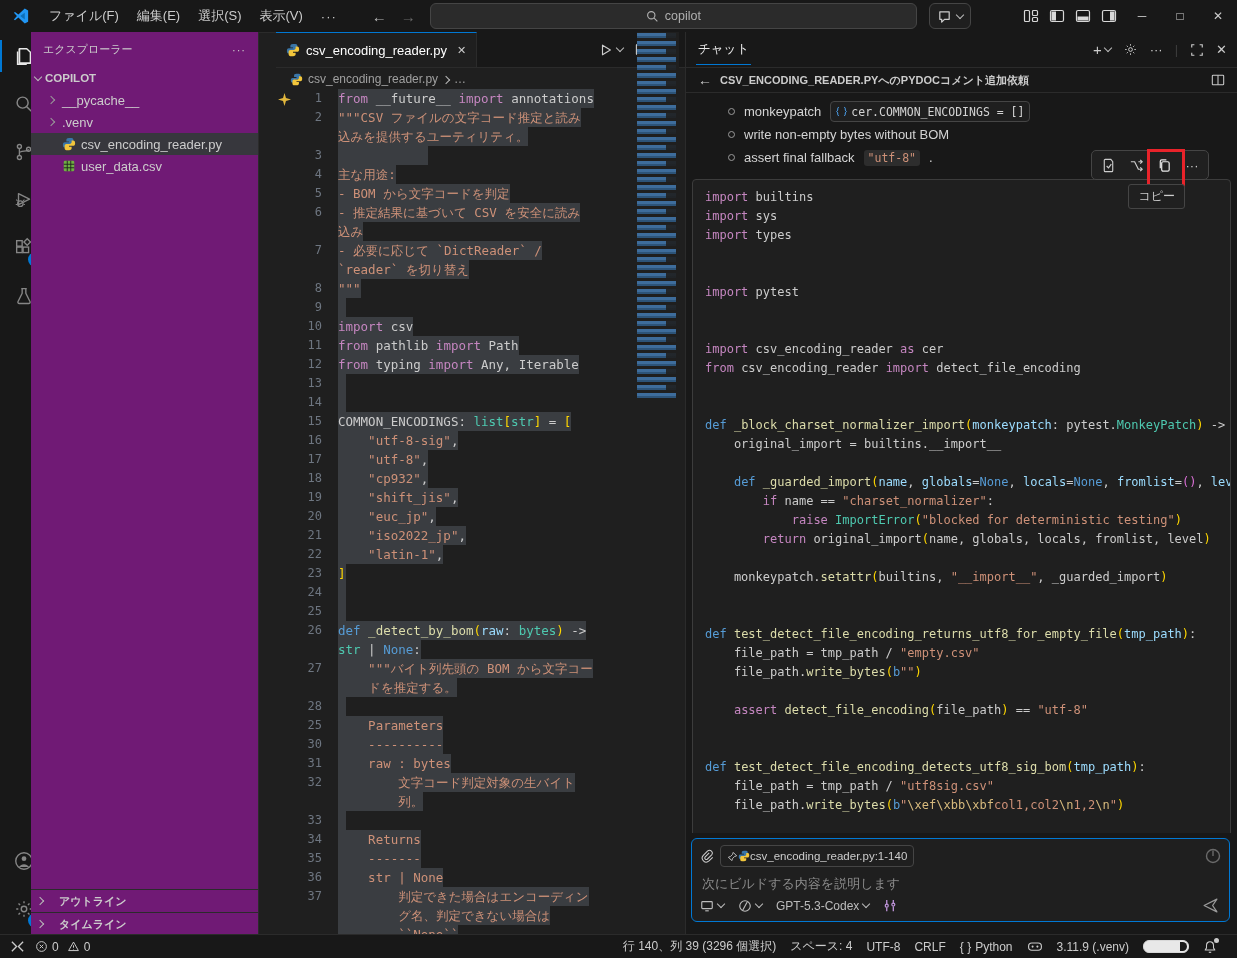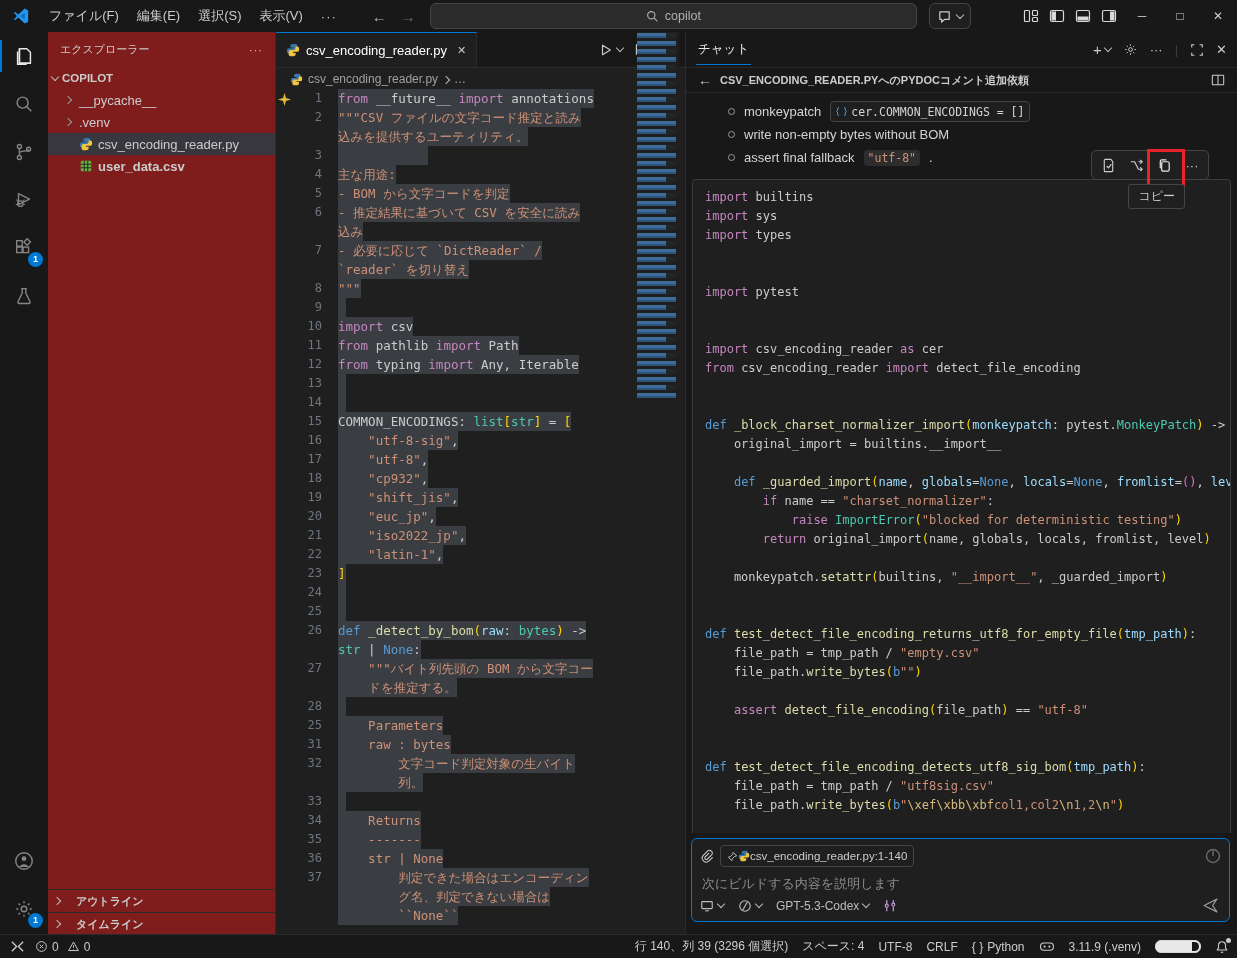--- a/index.html
+++ b/index.html
@@ -25,21 +25,21 @@
   .chev.right{transform:rotate(-45deg);}
   
   .activitybar{position:absolute;top:32px;left:0;width:48px;bottom:23px;background:#181818;border-right:1px solid #2b2b2b;}
   .act-item{position:relative;width:48px;height:48px;display:flex;align-items:center;justify-content:center;color:#868686;}
   .act-item.active{color:#e7e7e7;}
   .act-item.active::before{content:"";position:absolute;left:0;top:8px;bottom:8px;width:2px;background:#0078d4;}
   .act-bottom{position:absolute;bottom:2px;left:0;}
   .badge{position:absolute;right:5px;bottom:5px;min-width:15px;height:15px;border-radius:50%;background:#0078d4;
          color:#fff;font-size:9px;line-height:15px;text-align:center;font-weight:bold;}
   
-  .sidebar{position:absolute;top:32px;left:48px;width:227px;bottom:23px;background:#7f1d1d;border-right:1px solid #2b2b2b;font-size:13px;}
+  .sidebar{position:absolute;top:32px;left:31px;width:227px;bottom:23px;background:#701a75;border-right:1px solid #2b2b2b;font-size:13px;}
   .sb-header{height:35px;display:flex;align-items:center;padding:0 12px;color:#cccccc;font-size:11px;}
   .sb-header .dots{margin-left:auto;letter-spacing:1px;}
   .tree-root{display:flex;align-items:center;gap:4px;height:22px;padding-left:4px;font-weight:bold;font-size:11.5px;color:#cccccc;}
   .tree-item{display:flex;align-items:center;height:22px;gap:5px;color:#cccccc;font-size:13px;}
   .tree-item.selected{background:#37373d;}
   .tree-item .twisty{width:12px;display:flex;justify-content:center;}
   .sb-sections{position:absolute;bottom:0;left:0;right:0;}
   .sb-section{height:22px;display:flex;align-items:center;gap:16px;border-top:1px solid #2b2b2b;
               padding-left:6px;font-size:11px;font-weight:bold;color:#cccccc;}
   
@@ -96,21 +96,21 @@
             padding:0 6px;font-size:11.5px;color:#cccccc;}
   .ci-progress{margin-left:auto;color:#8a8a8a;}
   .ci-placeholder{margin:8px 0 10px 2px;color:#8c8c8c;font-size:13px;}
   .ci-row3{position:absolute;left:8px;right:10px;bottom:7px;display:flex;align-items:center;gap:14px;color:#bdbdbd;margin-top:6px;}
   .ci-ctl{display:flex;align-items:center;gap:4px;font-size:12px;}
   .send{margin-left:auto;color:#9a9a9a;}
   
   .statusbar{position:absolute;left:0;right:0;bottom:0;height:23px;background:#181818;border-top:1px solid #2b2b2b;
              display:flex;align-items:center;font-size:12px;color:#cccccc;}
   .sb-left{display:flex;align-items:center;gap:10px;padding-left:10px;}
-  .sb-right{margin-left:auto;display:flex;align-items:center;gap:14px;padding-right:8px;}
+  .sb-right{margin-left:auto;display:flex;align-items:center;gap:14px;padding-right:20px;}
   .sb-cell{display:flex;align-items:center;gap:4px;}
   .battery{width:44px;height:11px;border:1px solid #d8d8d8;border-radius:6px;background:#e8e8e8;position:relative;}
   .battery::after{content:"";position:absolute;right:1px;top:1px;bottom:1px;width:7px;background:#181818;border-radius:0 5px 5px 0;}
   .notif-dot{position:absolute;top:-2px;right:-2px;width:5px;height:5px;border-radius:50%;background:#cccccc;}
 </style>
 </head>
 <body>
 
 <div class="app">
 
@@ -253,21 +253,21 @@
           <span>.venv</span>
         </div>
         <div class="tree-item selected" style="padding-left: 14px;">
           <span class="twisty"></span>
           <svg width="14" height="14" viewBox="0 0 16 16">
             <path d="M8 1c-2.2 0-3 1-3 2.2V5h3v1H3.2C2 6 1 6.8 1 9s1 3 2.2 3H5v-1.8C5 9 6 8 7.2 8H11c1.1 0 2-.9 2-2V3.2C13 2 12.2 1 11 1z" fill="#3a76a8"></path>
             <path d="M8 15c2.2 0 3-1 3-2.2V11H8v-1h4.8C14 10 15 9.2 15 7s-1-3-2.2-3H11v1.8C11 7 10 8 8.8 8H5c-1.1 0-2 .9-2 2v2.8C3 14 3.8 15 5 15z" fill="#f2c63c"></path>
           </svg>
           <span>csv_encoding_reader.py</span>
         </div>
-        <div class="tree-item" style="padding-left: 14px; font-weight: bold;">
+        <div class="tree-item" style="padding-left: 14px;">
           <span class="twisty"></span>
           <svg width="14" height="14" viewBox="0 0 16 16">
             <rect x="2" y="2" width="12" height="12" rx="1.5" fill="#6fae43"></rect>
             <path d="M2 6h12M2 10h12M6 2v12M10 2v12" stroke="#1f1f1f" stroke-width="1"></path>
           </svg>
           <span>user_data.csv</span>
         </div>
       </div>
     <div class="sb-sections" id="sb-sections">
         <div class="sb-section">
@@ -348,20 +348,21 @@
           <div class="code-line"><span class="ln">22</span><span class="sel"><span class="tk-p">    </span><span class="tk-s">"latin-1"</span><span class="tk-p">,</span></span></div>
           <div class="code-line"><span class="ln">23</span><span class="sel"><span class="tk-y">]</span></span></div>
           <div class="code-line"><span class="ln">24</span><span class="sel"><span class="tk-p"> </span></span></div>
           <div class="code-line"><span class="ln">25</span><span class="sel"><span class="tk-p"> </span></span></div>
           <div class="code-line"><span class="ln">26</span><span class="sel"><span class="tk-b">def </span><span class="tk-f">_detect_by_bom</span><span class="tk-y">(</span><span class="tk-n">raw</span><span class="tk-p">: </span><span class="tk-t">bytes</span><span class="tk-y">)</span><span class="tk-p"> -&gt;</span></span></div>
           <div class="code-line"><span class="ln"></span><span class="sel"><span class="tk-t">str</span><span class="tk-p"> | </span><span class="tk-b">None</span><span class="tk-p">:</span></span></div>
           <div class="code-line"><span class="ln">27</span><span class="sel"><span class="tk-p">    </span><span class="tk-s">"""バイト列先頭の BOM から文字コー</span></span></div>
           <div class="code-line"><span class="ln"></span><span class="sel"><span class="tk-s">    ドを推定する。</span></span></div>
           <div class="code-line"><span class="ln">28</span><span class="sel"><span class="tk-p"> </span></span></div>
           <div class="code-line"><span class="ln">25</span><span class="sel"><span class="tk-s">    Parameters</span></span></div>
+          <div class="code-line"><span class="ln">30</span><span class="sel"><span class="tk-s">    ----------</span></span></div>
           <div class="code-line"><span class="ln">31</span><span class="sel"><span class="tk-s">    raw : bytes</span></span></div>
           <div class="code-line"><span class="ln">32</span><span class="sel"><span class="tk-s">        文字コード判定対象の生バイト</span></span></div>
           <div class="code-line"><span class="ln"></span><span class="sel"><span class="tk-s">        列。</span></span></div>
           <div class="code-line"><span class="ln">33</span><span class="sel"><span class="tk-p"> </span></span></div>
           <div class="code-line"><span class="ln">34</span><span class="sel"><span class="tk-s">    Returns</span></span></div>
           <div class="code-line"><span class="ln">35</span><span class="sel"><span class="tk-s">    -------</span></span></div>
           <div class="code-line"><span class="ln">36</span><span class="sel"><span class="tk-s">    str | None</span></span></div>
           <div class="code-line"><span class="ln">37</span><span class="sel"><span class="tk-s">        判定できた場合はエンコーディン</span></span></div>
           <div class="code-line"><span class="ln"></span><span class="sel"><span class="tk-s">        グ名、判定できない場合は</span></span></div>
           <div class="code-line"><span class="ln"></span><span class="sel"><span class="tk-s">        ``None``</span></span></div>

